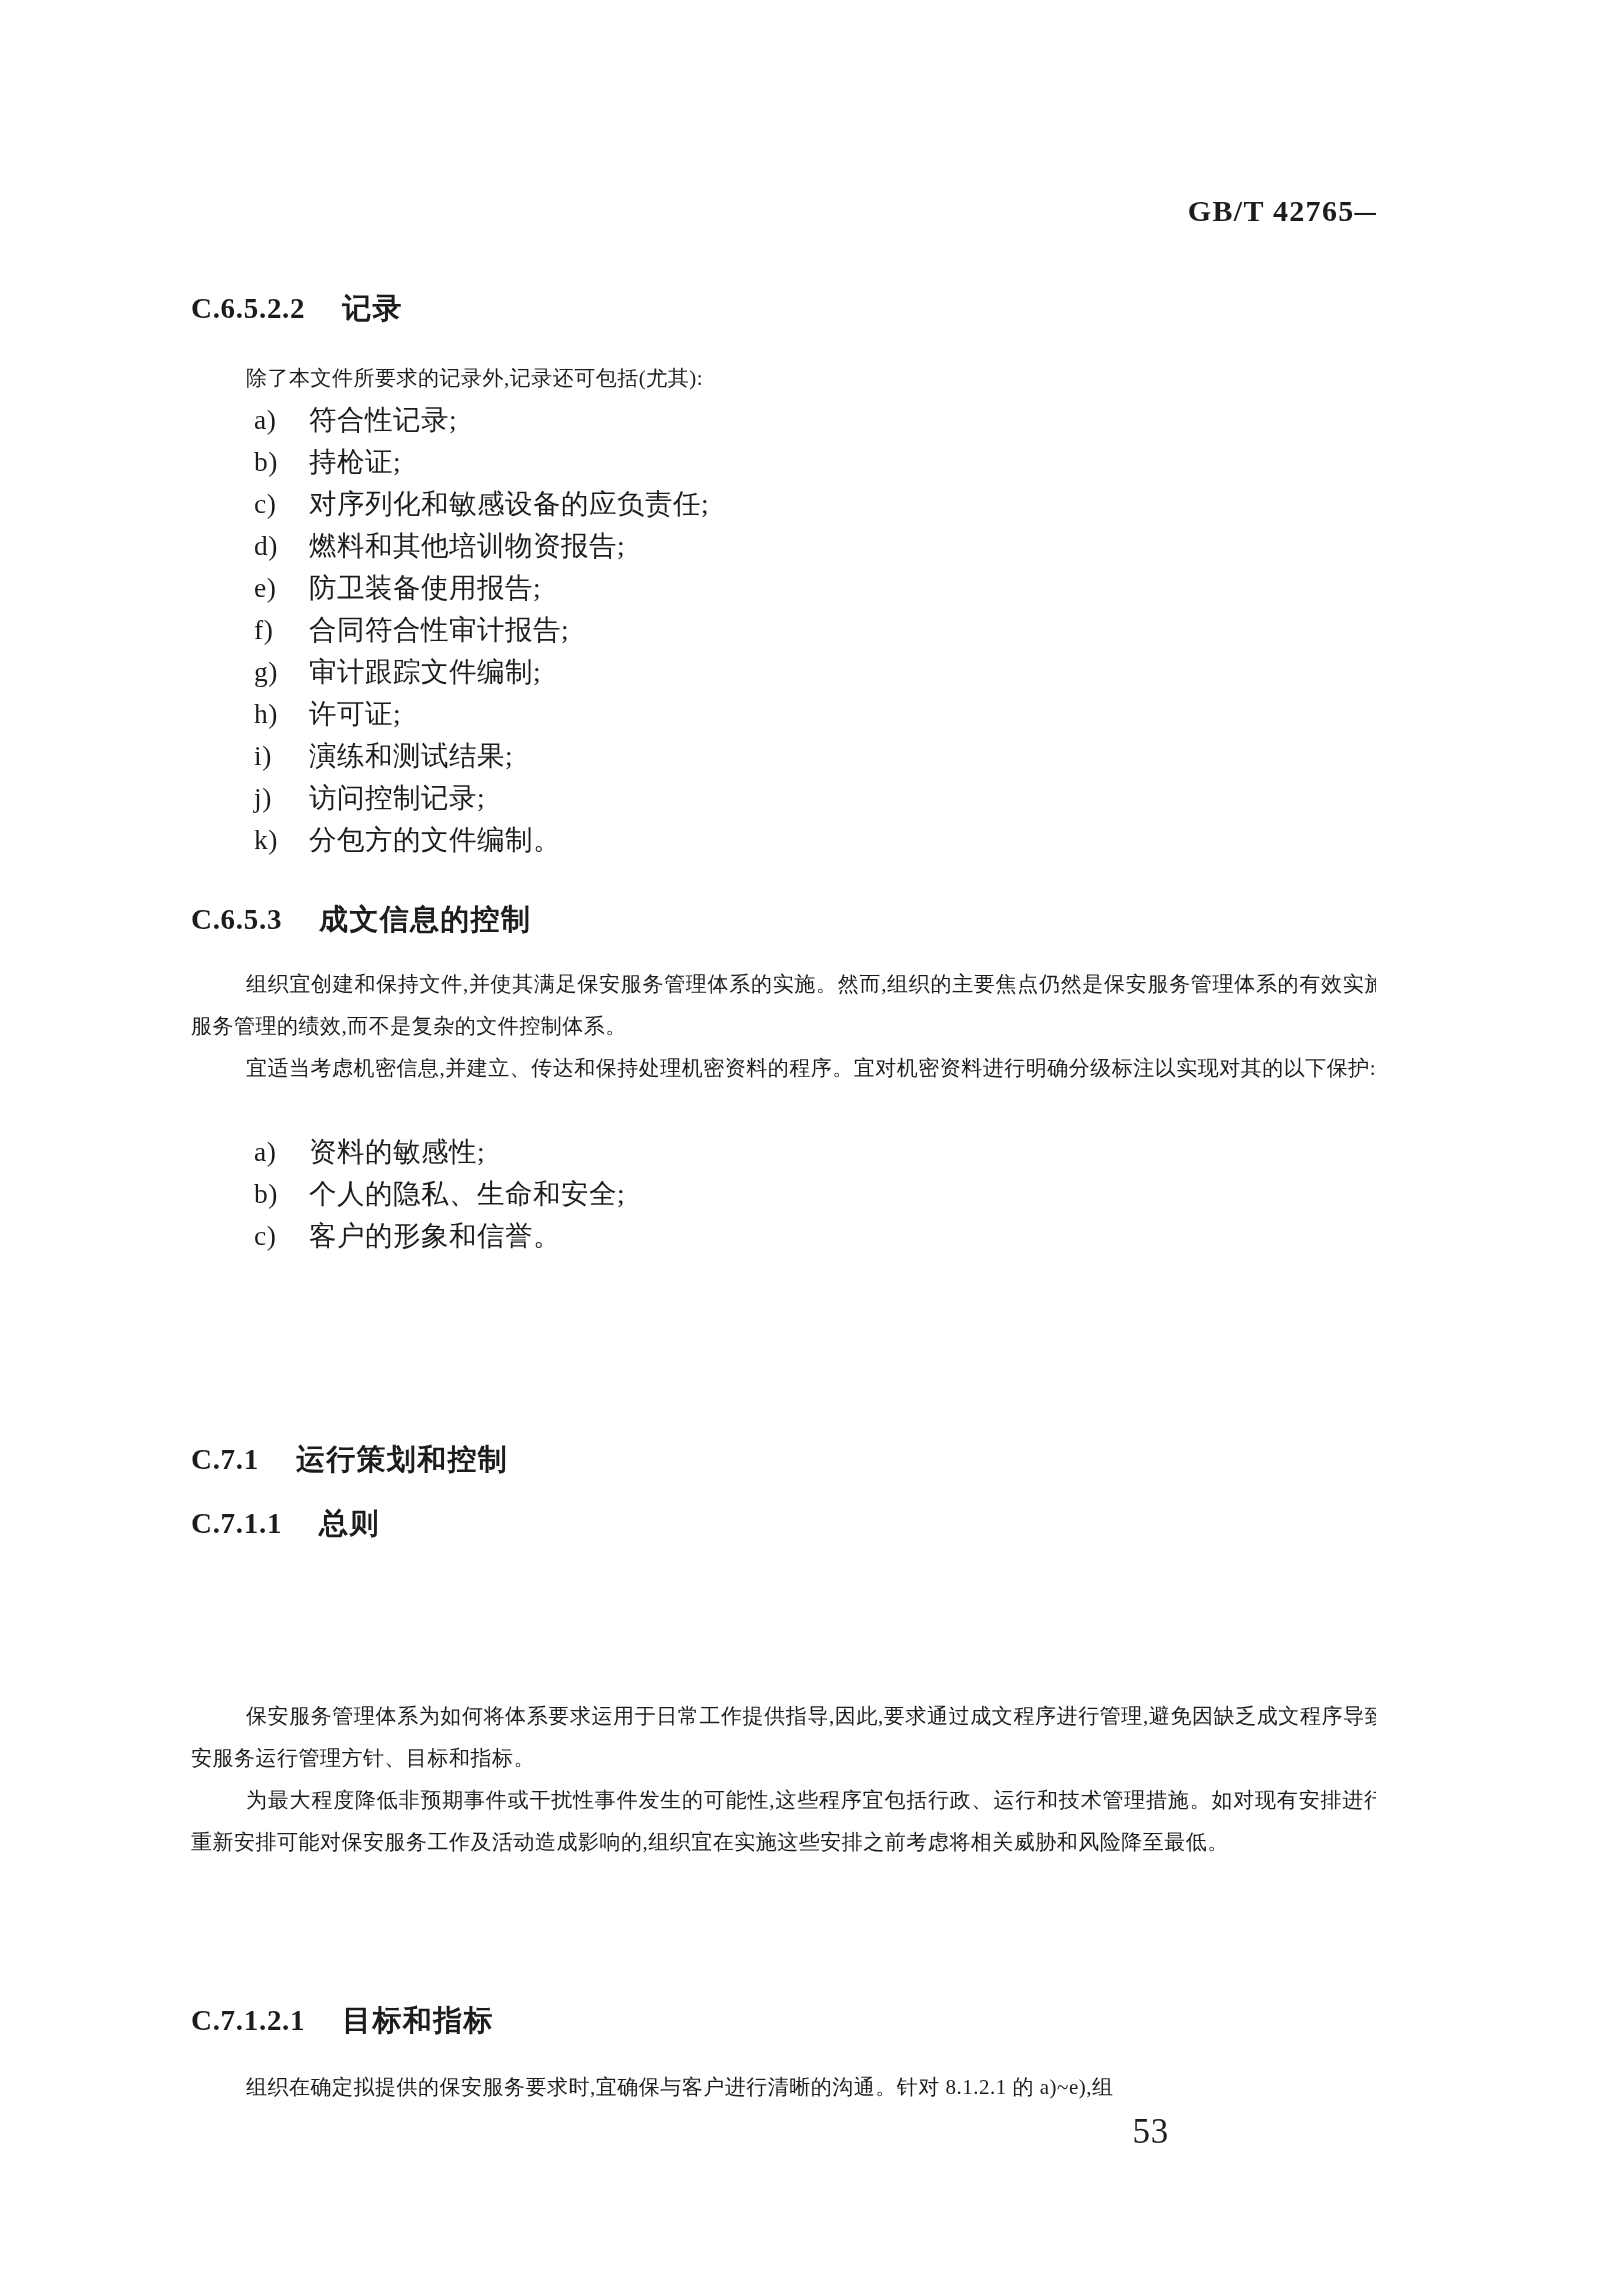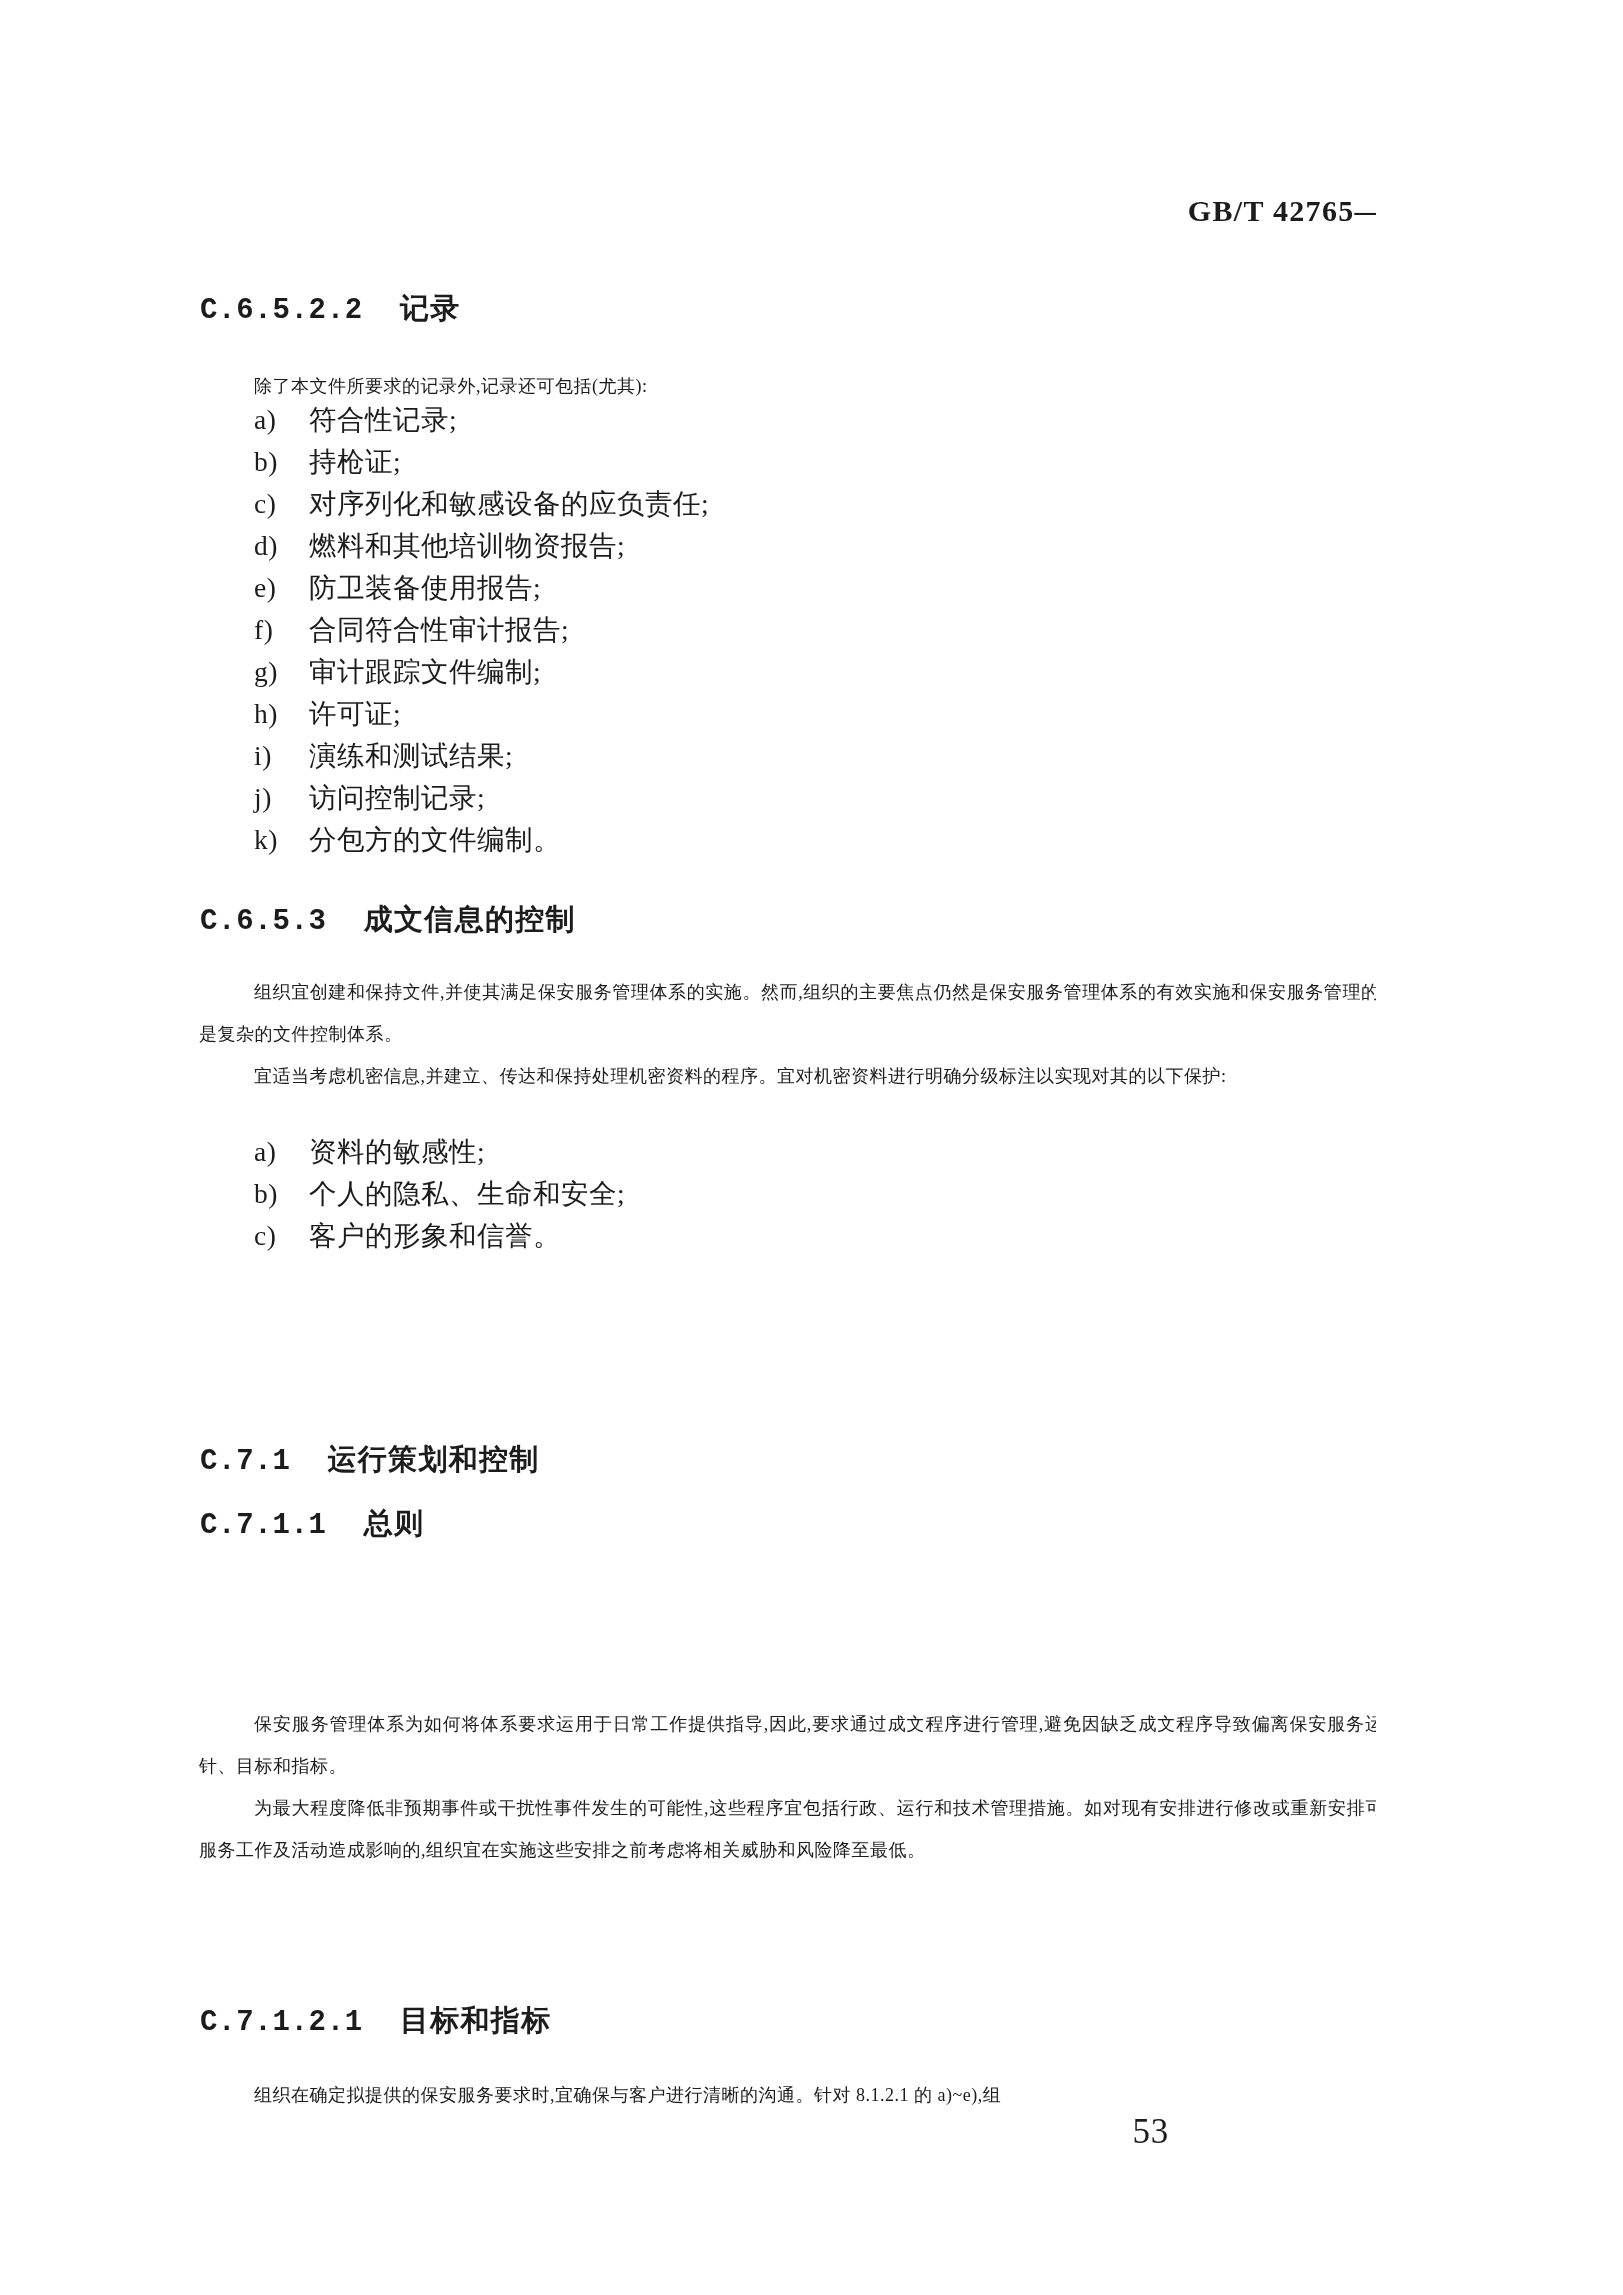--- a/index.html
+++ b/index.html
@@ -15,39 +15,38 @@
     position:absolute;
     top:194px;left:191px;width:1260px;
     text-align:right;
     font-size:30px;
     font-weight:600;
     letter-spacing:1.3px;
     white-space:nowrap;
   }
   .blk{position:absolute;left:191px;width:1260px;}
   .para{
-    margin:8px;
-    font-size:18px;
+    margin:0;
+    font-size:21px;
     line-height:42px;
     letter-spacing:0.5px;
     text-align:justify;
     text-indent:55px;
   }
   .heading{
     margin:0;
     font-size:29px;
     line-height:34px;
     font-weight:700;
     white-space:nowrap;
   }
   .heading .num{
-    font-family:Liberation Mono, monospace;
+    font-family:Liberation Serif, serif;
     margin-right:37px;
     letter-spacing:0.7px;
-    margin-left:9px;
   }
   .heading .title{
     font-family:"Liberation Sans","DejaVu Sans",sans-serif;
     letter-spacing:1.3px;
   }
   ol.clist{
     list-style:none;
     margin:0;padding:0;
     font-size:27.5px;
     line-height:42px;

